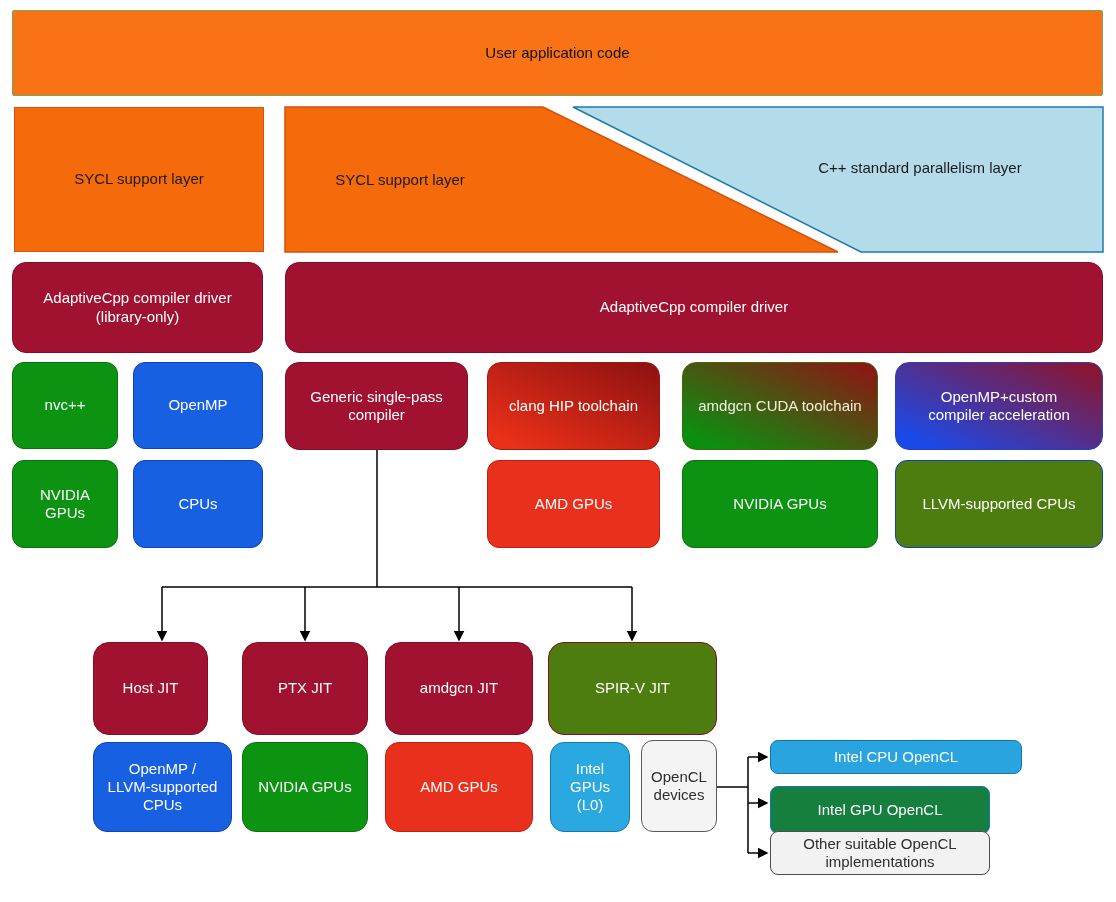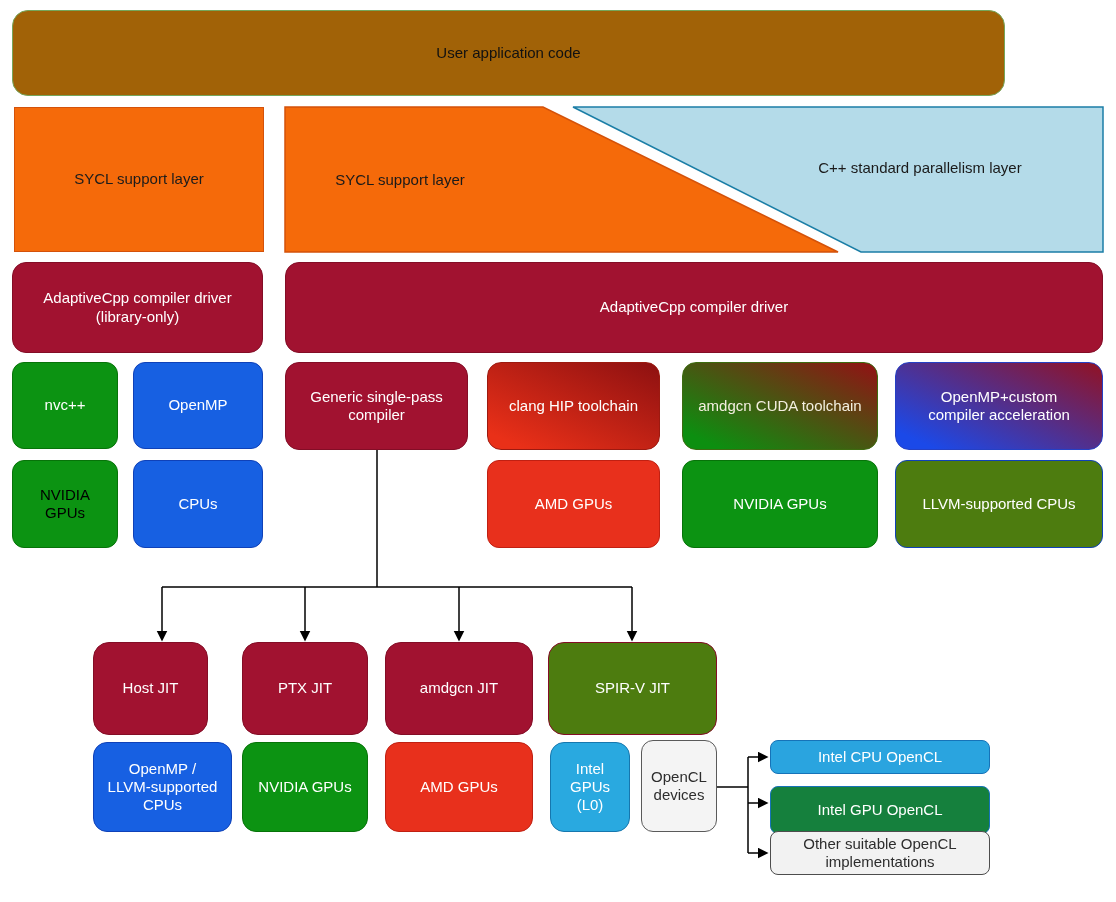--- a/index.html
+++ b/index.html
@@ -24,21 +24,21 @@
 </head>
 <body>
 
 <div class="canvas">
 
   <svg class="shapes-svg">
     <polygon points="285,107 543,107 838,252 285,252" stroke-width="1.5" fill="#f56a0a" stroke="#d4520a"></polygon>
     <polygon points="573,107 1103,107 1103,252 861,252" stroke-width="1.5" fill="#b4dbe9" stroke="#1b7ea6"></polygon>
   </svg>
 
-  <div class="node" style="left: 12px; top: 10px; width: 993px; height: 86px; border-radius: 16px; background: #a16207; border-color: rgb(117, 166, 90); color: rgb(17, 17, 17);">
+  <div class="node" style="left: 12px; top: 10px; width: 1091px; height: 86px; border-radius: 2px; background: #f97316; border-color: rgb(117, 166, 90); color: rgb(17, 17, 17);">
       <span class="lbl">User application code</span>
     </div>
 
   <div class="node" style="left: 14px; top: 107px; width: 250px; height: 145px; border-radius: 0px; background: rgb(245, 106, 10); border-color: rgb(212, 82, 10); color: rgb(28, 28, 28);">
       <span class="lbl">SYCL support layer</span>
     </div>
 
   <div class="poly-label" style="left:290px;top:107px;width:220px;height:145px;">
       <span class="lbl">SYCL support layer</span>
     </div>
@@ -68,21 +68,21 @@
       <span class="lbl">clang HIP toolchain</span>
     </div>
   <div class="node" style="left: 682px; top: 362px; width: 196px; height: 88px; border-radius: 14px; background: linear-gradient(205deg, rgb(143, 20, 20) 2%, rgb(12, 143, 16) 90%); border-color: rgb(61, 107, 16); color: rgb(244, 239, 224);">
       <span class="lbl">amdgcn CUDA toolchain</span>
     </div>
   <div class="node" style="left: 895px; top: 362px; width: 208px; height: 88px; border-radius: 14px; background: linear-gradient(205deg, rgb(143, 19, 40) 2%, rgb(27, 73, 232) 90%); border-color: rgb(37, 64, 196); color: rgb(255, 255, 255);">
       <span class="lbl">OpenMP+custom
 compiler acceleration</span>
     </div>
 
-  <div class="node" style="left: 12px; top: 460px; width: 106px; height: 88px; border-radius: 12px; background: rgb(12, 147, 18); border-color: rgb(7, 115, 9); color: #000000;">
+  <div class="node" style="left: 12px; top: 460px; width: 106px; height: 88px; border-radius: 12px; background: rgb(12, 147, 18); border-color: rgb(7, 115, 9); color: #ffffff;">
       <span class="lbl">NVIDIA
 GPUs</span>
     </div>
   <div class="node" style="left: 133px; top: 460px; width: 130px; height: 88px; border-radius: 12px; background: rgb(23, 96, 226); border-color: rgb(15, 65, 184); color: rgb(255, 255, 255);">
       <span class="lbl">CPUs</span>
     </div>
   <div class="node" style="left: 487px; top: 460px; width: 173px; height: 88px; border-radius: 12px; background: rgb(232, 48, 28); border-color: rgb(192, 32, 18); color: rgb(255, 255, 255);">
       <span class="lbl">AMD GPUs</span>
     </div>
   <div class="node" style="left: 682px; top: 460px; width: 196px; height: 88px; border-radius: 12px; background: rgb(12, 147, 18); border-color: rgb(7, 115, 9); color: rgb(255, 255, 255);">
@@ -119,21 +119,21 @@
   <div class="node" style="left: 550px; top: 742px; width: 80px; height: 90px; border-radius: 14px; background: rgb(41, 169, 224); border-color: rgb(22, 119, 174); color: rgb(255, 255, 255);">
       <span class="lbl">Intel
 GPUs
 (L0)</span>
     </div>
   <div class="node" style="left: 641px; top: 740px; width: 76px; height: 92px; border-radius: 12px; background: rgb(244, 244, 244); border-color: rgb(90, 90, 90); color: rgb(45, 45, 45);">
       <span class="lbl">OpenCL
 devices</span>
     </div>
 
-  <div class="node" style="left: 770px; top: 740px; width: 220px; height: 34px; border-radius: 8px; background: rgb(42, 164, 223); border-color: rgb(22, 115, 184); color: rgb(255, 255, 255);">
+  <div class="node" style="left: 770px; top: 740px; width: 252px; height: 34px; border-radius: 8px; background: rgb(42, 164, 223); border-color: rgb(22, 115, 184); color: rgb(255, 255, 255);">
       <span class="lbl">Intel CPU OpenCL</span>
     </div>
   <div class="node" style="left: 770px; top: 786px; width: 220px; height: 48px; border-radius: 8px; background: #15803d; border-color: rgb(22, 115, 184); color: rgb(255, 255, 255);">
       <span class="lbl">Intel GPU OpenCL</span>
     </div>
   <div class="node" style="left: 770px; top: 831px; width: 220px; height: 44px; border-radius: 8px; background: rgb(242, 242, 242); border-color: rgb(77, 77, 77); color: rgb(45, 45, 45);">
       <span class="lbl">Other suitable OpenCL
 implementations</span>
     </div>
 

